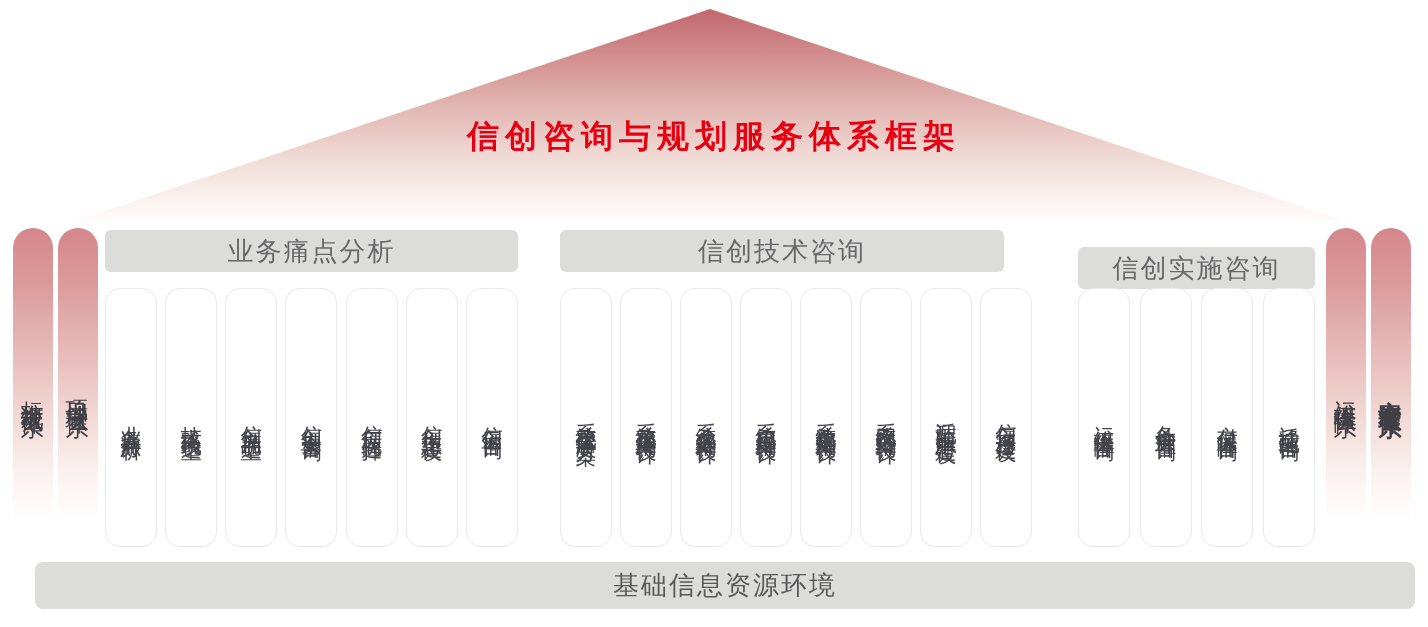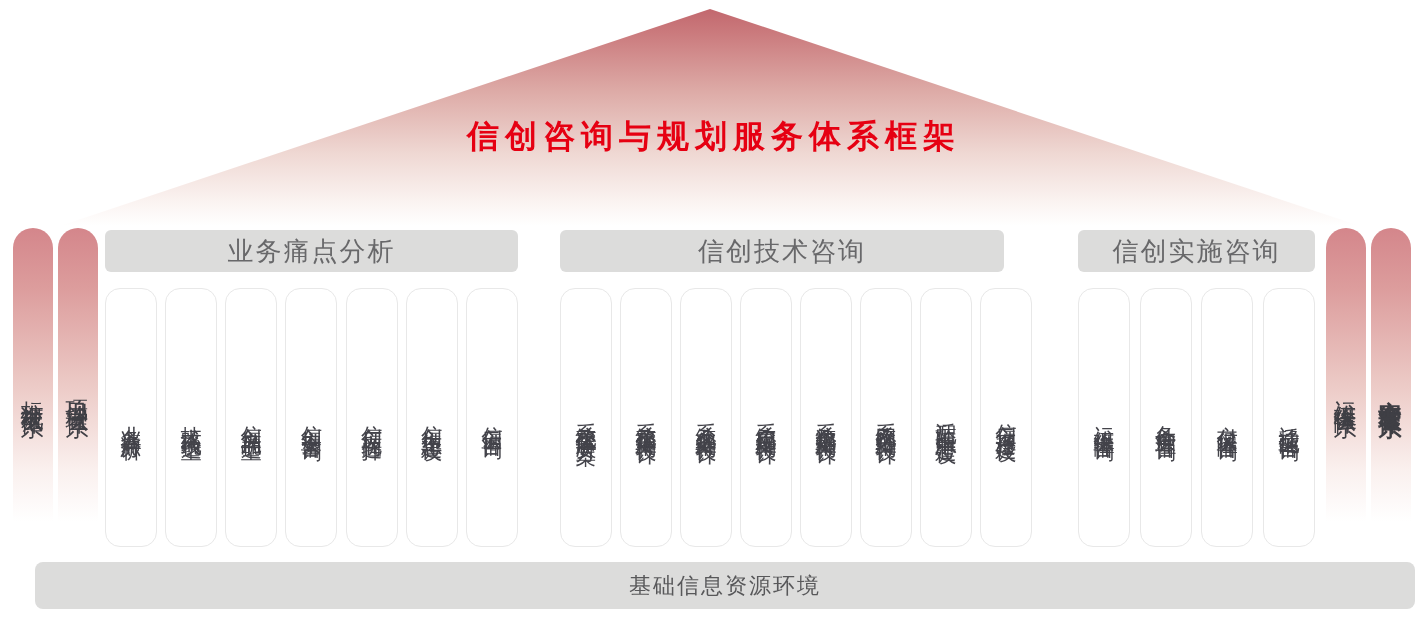--- a/index.html
+++ b/index.html
@@ -53,21 +53,21 @@
 
   
   .group-header {
     position: absolute; top: 230px; height: 42px;
     background: #dcdcdb; border-radius: 6px;
     display: flex; align-items: center; justify-content: center;
     font-size: 26px; letter-spacing: 2px; color: #68686a;
   }
   .gh-1 { left: 105px;  width: 413px; }
   .gh-2 { left: 560px;  width: 444px; }
-  .gh-3 { left: 1078px; width: 237px; }
+  .gh-3 { left: 1078px; width: 237px; margin-top: 17px; }
 
   
   .group-items {
     position: absolute; top: 288px; height: 259px;
     display: flex; justify-content: space-between;
   }
   .gi-1 { left: 105px;  width: 413px; }
   .gi-2 { left: 560px;  width: 472px; }
   .gi-3 { left: 1078px; width: 237px; }
   .item-pill {
@@ -75,21 +75,21 @@
     background: #ffffff; border: 1px solid #e8e8e8; border-radius: 15px;
     display: flex; align-items: center; justify-content: center;
   }
   .item-pill .vtext { font-size: 21px; font-weight: 500; color: #43434a; }
 
   
   .foundation {
     position: absolute; left: 35px; top: 562px; width: 1380px; height: 47px;
     background: #dcdcdb; border-radius: 8px;
     display: flex; align-items: center; justify-content: center;
-    font-size: 22px; letter-spacing: 2px; color: #58585a;
+    font-size: 26px; letter-spacing: 2px; color: #58585a;
   }
 </style>
 </head>
 <body>
 
 <div class="canvas">
 
   <div class="roof"></div>
 
   <div class="title">信创咨询与规划服务体系框架</div>

